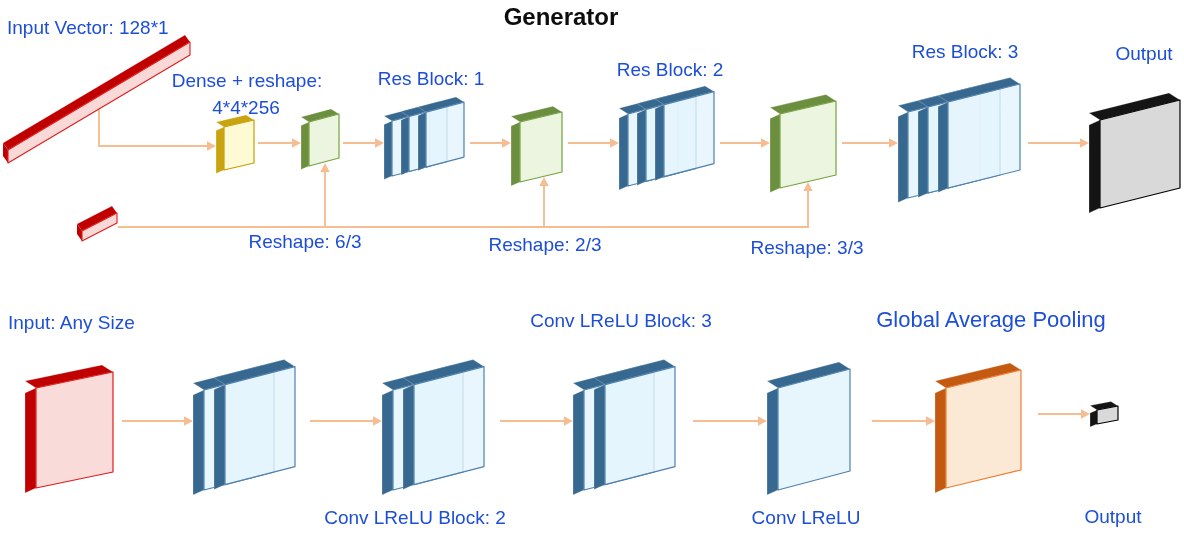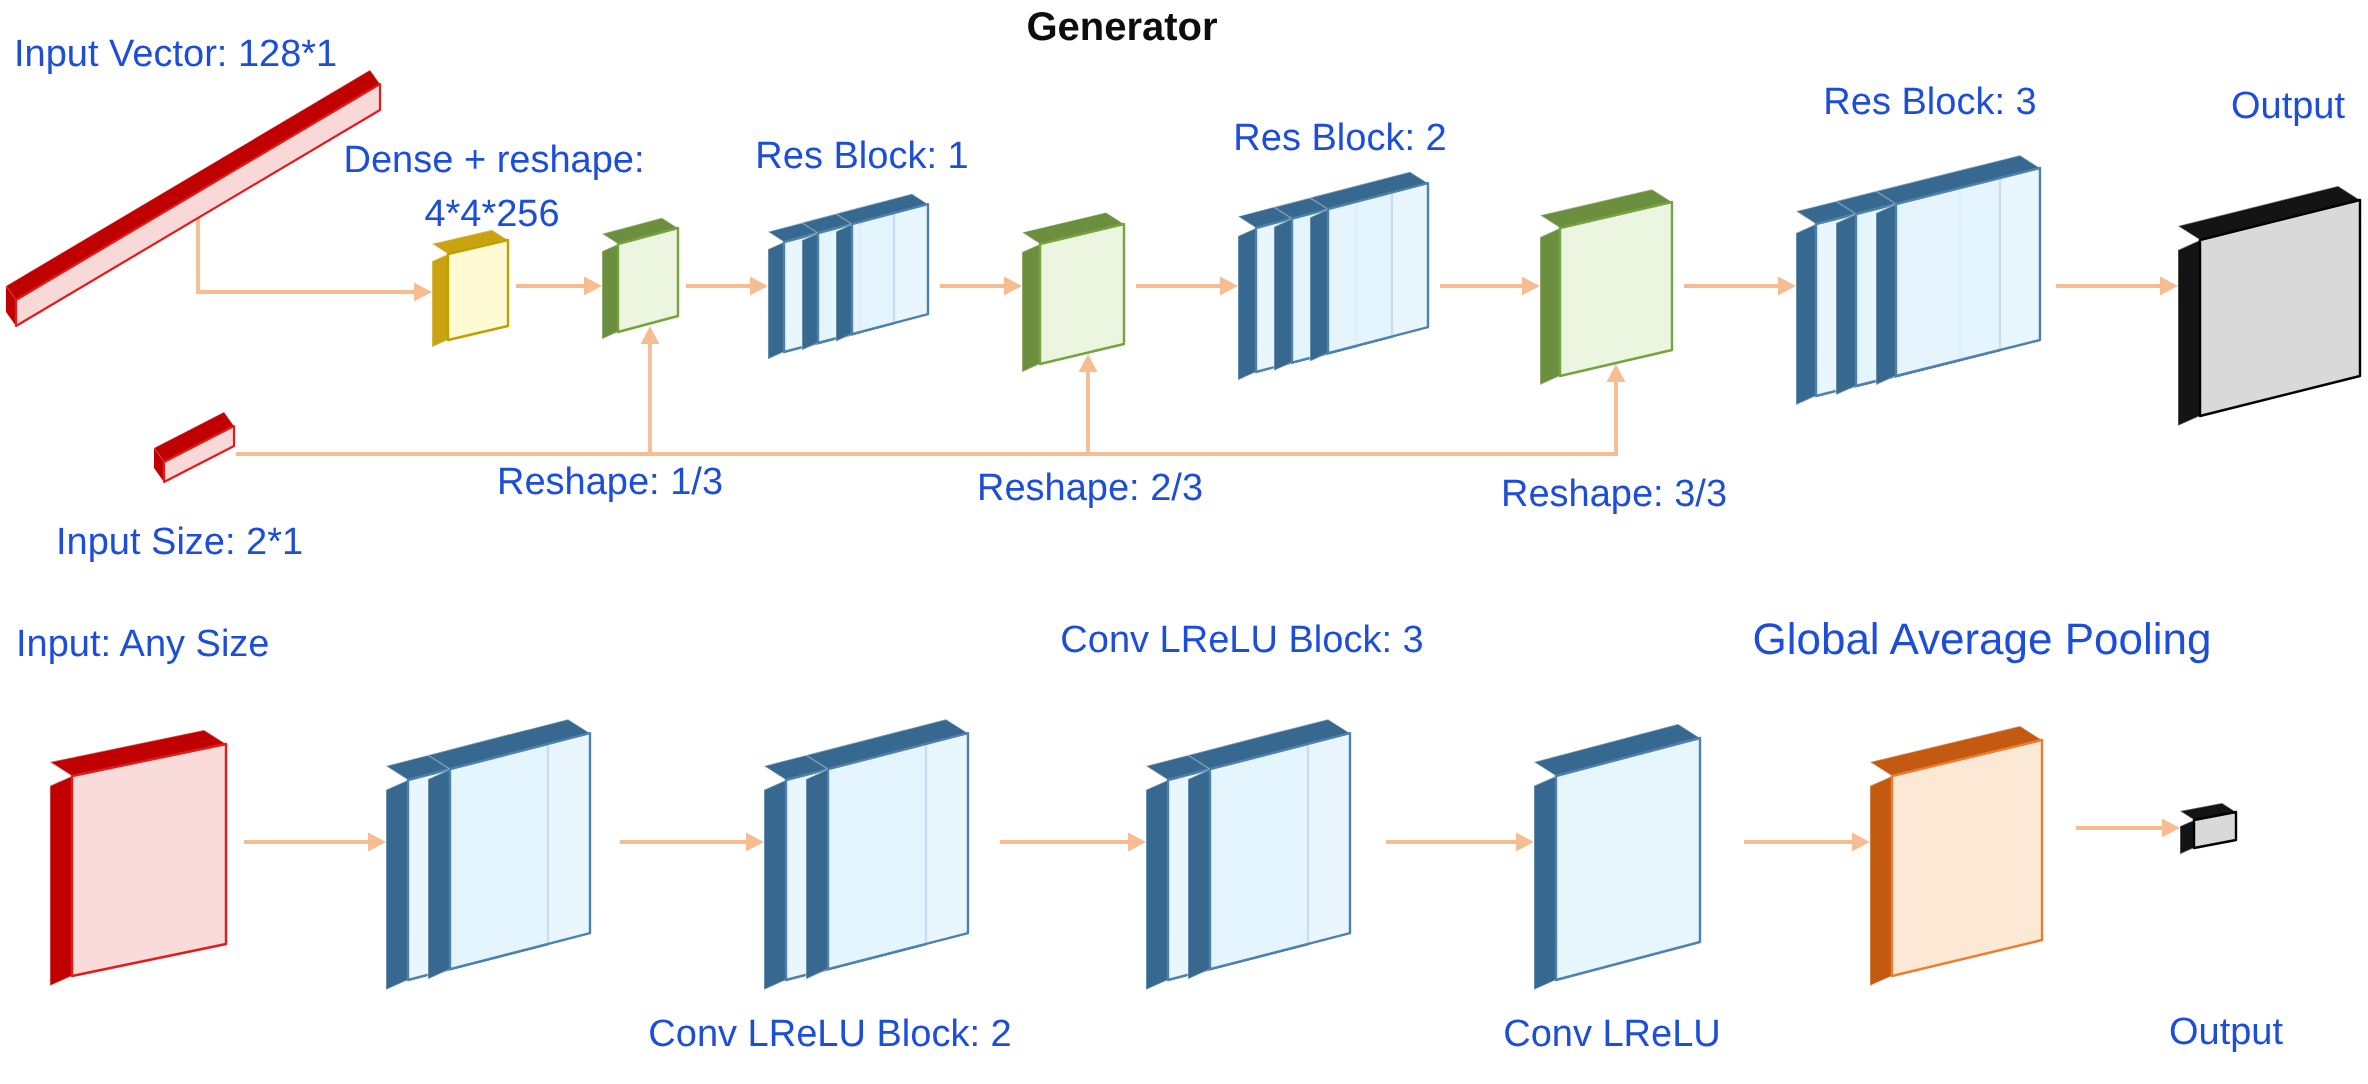--- a/index.html
+++ b/index.html
@@ -2,21 +2,21 @@
 <html><head>
 <meta charset="utf-8">
 <style>
   html,body{margin:0;padding:0;background:#ffffff;}
   .canvas{position:relative;width:1184px;height:542px;background:#ffffff;
           font-family:"Liberation Sans",sans-serif;overflow:hidden;}
   svg{position:absolute;left:0;top:0;}
   .lbl{position:absolute;font-size:19px;line-height:21px;color:#1d4ed8;white-space:nowrap;}
   .lbl.c{transform:translateX(-50%);}
   .lbl.sm{font-size:22px;}
-  .title{position:absolute;font-size:20px;font-weight:bold;color:#0d0d0d;white-space:nowrap;transform:translateX(-50%);}
+  .title{position:absolute;font-size:24px;font-weight:bold;color:#0d0d0d;white-space:nowrap;transform:translateX(-50%);}
 </style>
 </head>
 <body>
 
 <div class="canvas">
   <svg id="shapes" width="1184" height="542" viewBox="0 0 1184 542">
       <g>
         <path d="M99,107 V146 H208" fill="none" stroke="#F6BD92" stroke-width="1.9"></path>
         <polygon points="216.0,146.0 207.0,141.3 207.0,150.7" fill="#F6BD92" fill-opacity="1"></polygon>
       </g>
@@ -195,22 +195,21 @@
     </svg>
 
   <div class="title" style="left:561px;top:3px">Generator</div>
   <div class="lbl" style="left:7px;top:17px">Input Vector: 128*1</div>
   <div class="lbl c" style="left:247px;top:70px">Dense + reshape:</div>
   <div class="lbl c" style="left:246px;top:97px">4*4*256</div>
   <div class="lbl c" style="left:431px;top:68px">Res Block: 1</div>
   <div class="lbl c" style="left:670px;top:59px">Res Block: 2</div>
   <div class="lbl c" style="left:965px;top:41px">Res Block: 3</div>
   <div class="lbl c" style="left:1144px;top:43px">Output</div>
-  <div class="lbl" style="left:28px;top:261px">Input Size: 2*1</div>
-  <div class="lbl c" style="left:305px;top:231px">Reshape: 1/3</div>
+  <div class="lbl c" style="left:305px;top:231px">Reshape: 6/3</div>
   <div class="lbl c" style="left:545px;top:234px">Reshape: 2/3</div>
   <div class="lbl c" style="left:807px;top:237px">Reshape: 3/3</div>
 
   <div class="lbl" style="left:8px;top:312px">Input: Any Size</div>
   <div class="lbl c" style="left:415px;top:507px">Conv LReLU Block: 2</div>
   <div class="lbl c" style="left:621px;top:310px">Conv LReLU Block: 3</div>
   <div class="lbl c" style="left:806px;top:507px">Conv LReLU</div>
   <div class="lbl c sm" style="left:991px;top:309px">Global Average Pooling</div>
   <div class="lbl c" style="left:1113px;top:506px">Output</div>
 </div>

